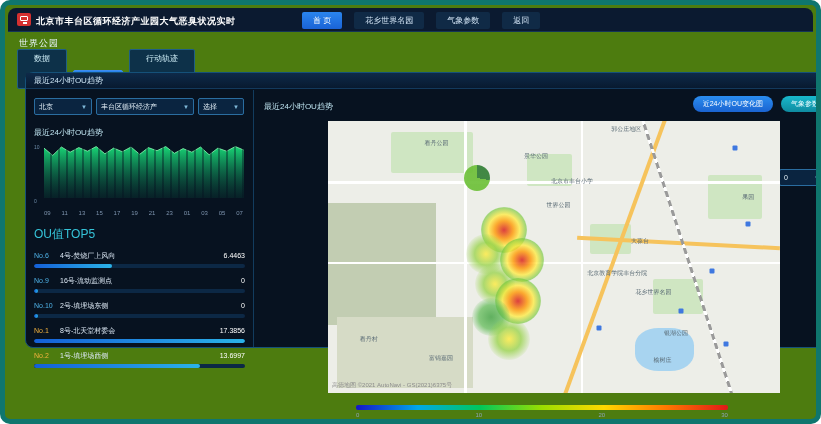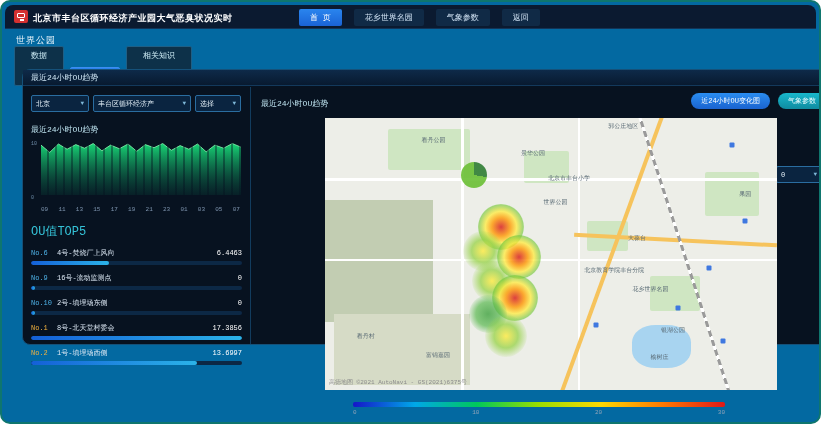--- a/index.html
+++ b/index.html
@@ -1,17 +1,17 @@
 <!DOCTYPE html>
 <html><head>
 <meta charset="utf-8">
 <style>
   * { margin:0; padding:0; box-sizing:border-box; }
   html,body { background:#ffffff; font-family:"Liberation Sans", sans-serif; }
-  .frame { position:relative; width:821px; height:424px; background:#0369a1; border:2px solid #0f766e; border-radius:10px; overflow:hidden;font-family:Liberation Mono, monospace; }
+  .frame { position:relative; width:821px; height:424px; background:#4d7c0f; border:5px solid #0f766e; border-radius:10px; overflow:hidden; }
 
   
   .hdr { position:absolute; left:3px; right:3px; top:3px; height:24px; background:#0b1a30; border-radius:8px 8px 0 0; border-bottom:1px solid #133457; }
   .logo { position:absolute; left:9px; top:5px; width:14px; height:13px; background:#d43030; border-radius:2px; }
   .logo-inner { position:absolute; left:3px; top:3px; width:8px; height:5px; border:1px solid #fff; border-radius:1px; }
   .logo-inner:after { content:""; position:absolute; left:2px; top:5px; width:4px; height:2px; background:#fff; }
   .app-title { position:absolute; left:28px; top:7px; font-size:9px; font-weight:bold; color:#ffffff; letter-spacing:0.5px; }
   .nav { position:absolute; left:294px; top:4px; display:flex; gap:12px; }
   .nav-item { font-size:8px; padding:3px 11px; color:#d2e4f5; background:#102a46; border-radius:2px; cursor:pointer; white-space:nowrap; }
   .nav-item.active { background:linear-gradient(180deg,#2a85ee,#1a63d6); color:#fff;text-align:center; }
@@ -92,21 +92,21 @@
       <div class="nav-item">花乡世界名园</div>
       <div class="nav-item">气象参数</div>
       <div class="nav-item">返回</div>
     </div>
   </div>
 
   <div class="pub-title">世界公园</div>
   <div class="tabs">
     <div class="tab">数据</div>
     <div class="tab active">地图</div>
-    <div class="tab">相关知识</div>
+    <div class="tab">行动轨迹</div>
   </div>
 
   <div class="panel">
     <div class="panel-head">
       <div class="panel-title">最近24小时OU趋势</div>
     </div>
 
     <div class="leftcol">
       <div class="filters">
         <div class="sel sel-city">

